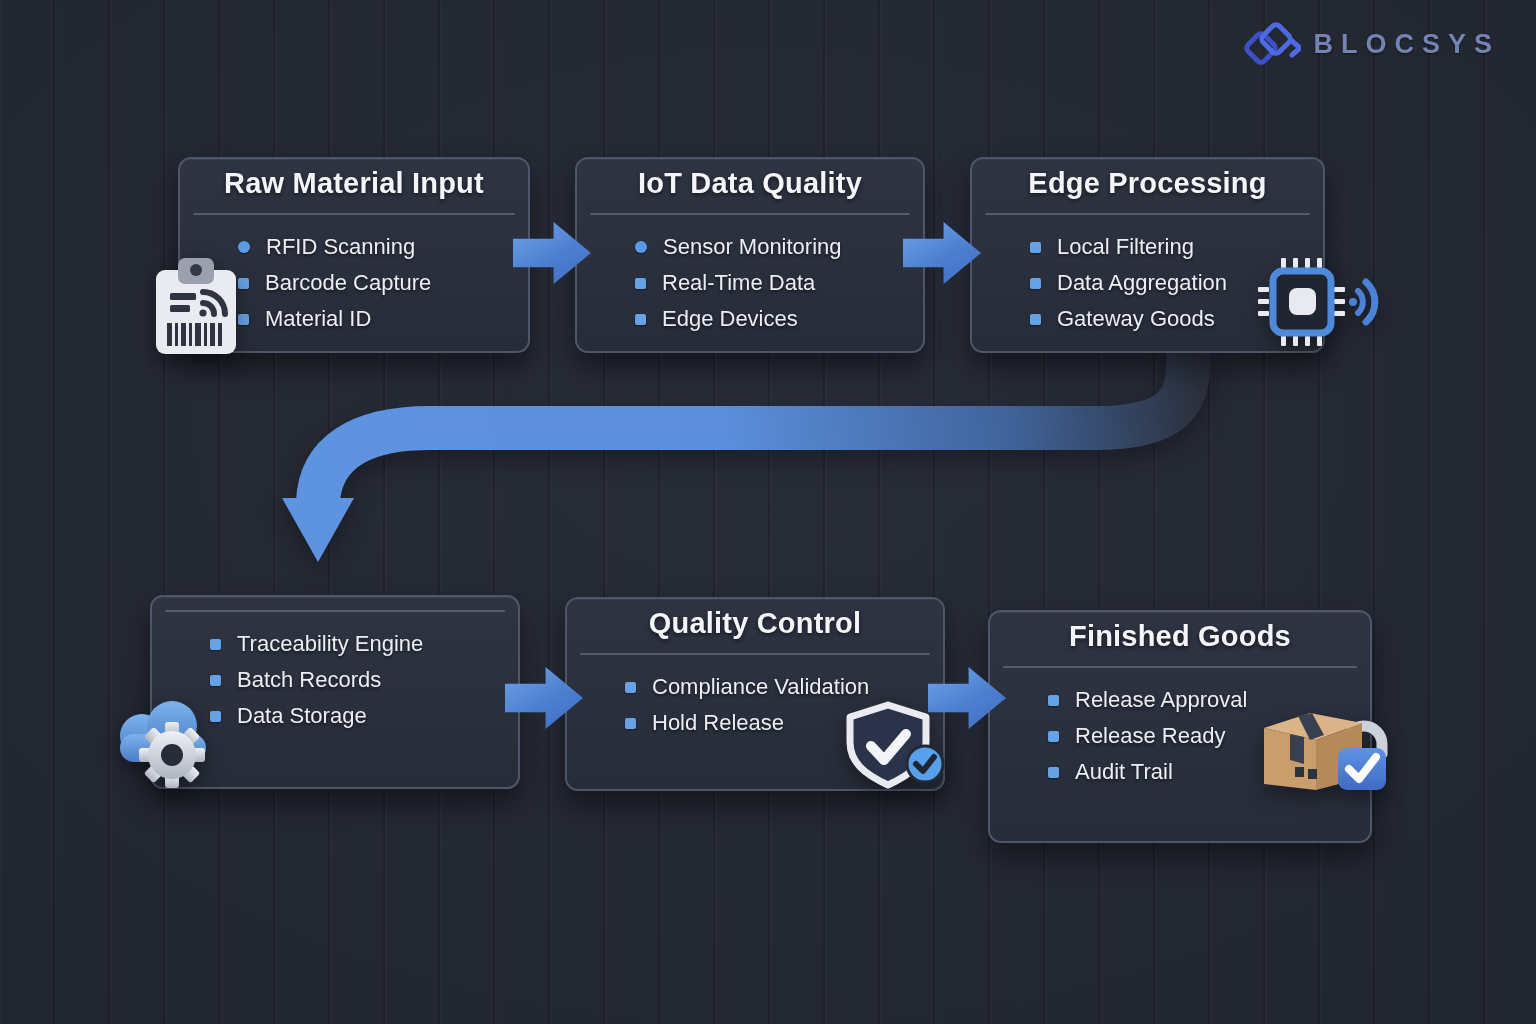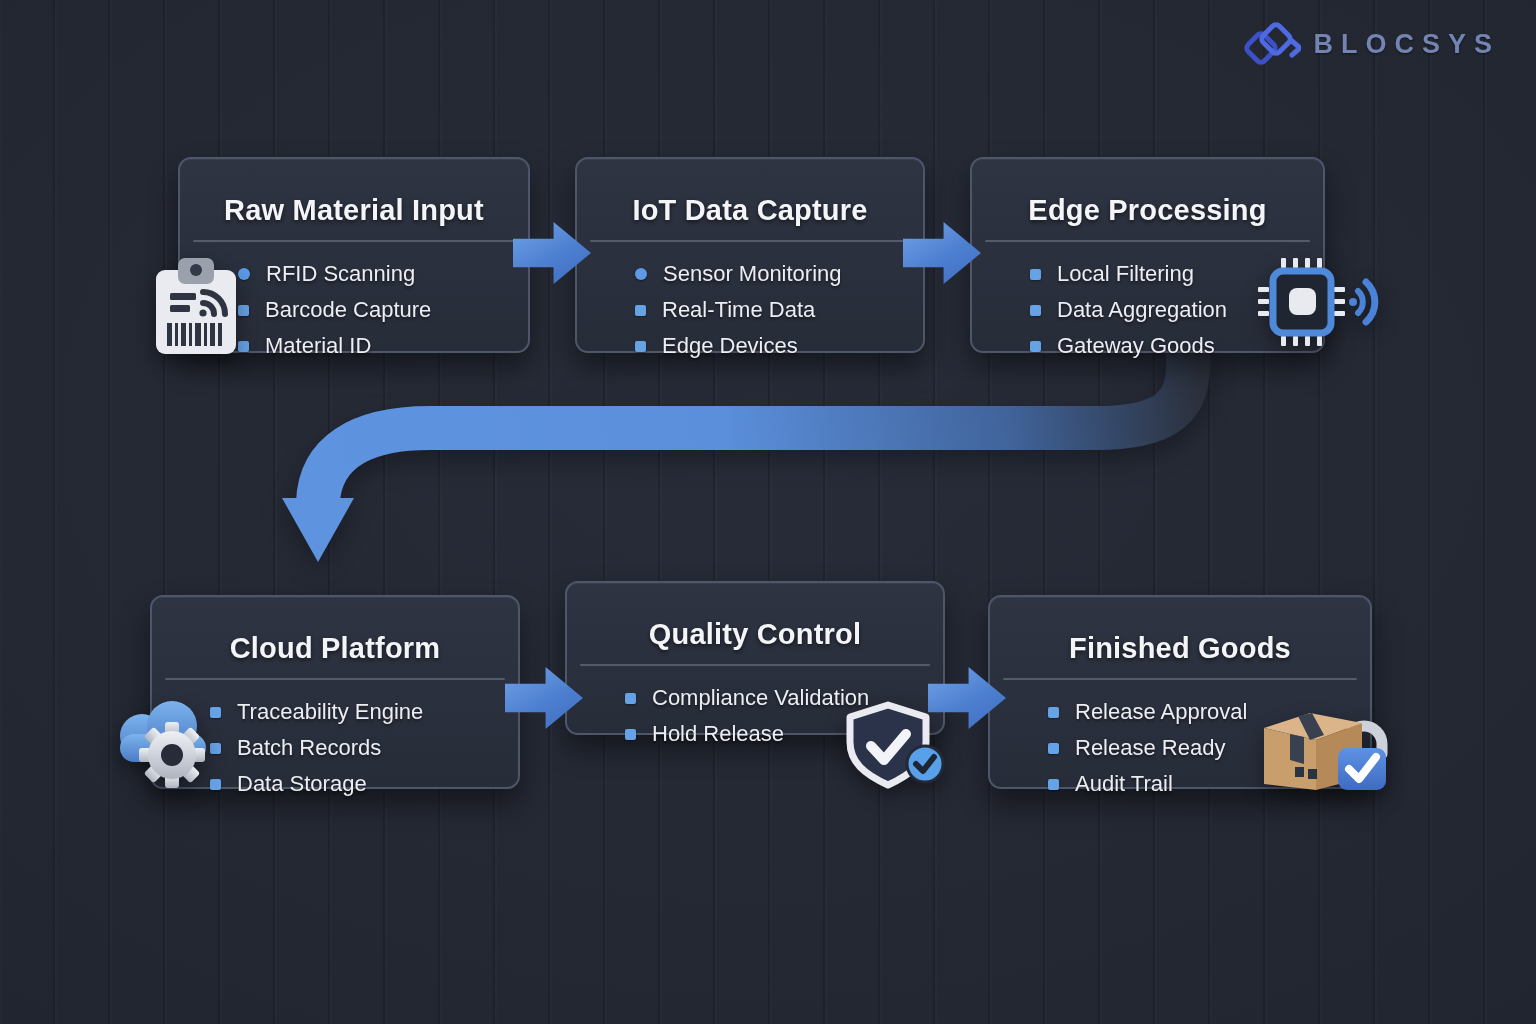--- a/index.html
+++ b/index.html
@@ -16,21 +16,21 @@
   .logo-text { font-size:27px; font-weight:600; letter-spacing:8px; color:#7383b2;
     text-shadow:0 1px 2px rgba(0,0,0,.5); }
   
   .node {
     position:absolute; border-radius:13px; border:2px solid #4e5669;
     background:linear-gradient(180deg,#2e3442 0%, #272c39 100%);
     box-shadow:0 14px 28px rgba(0,0,0,.45), inset 0 1px 0 rgba(255,255,255,.05);
     box-sizing:border-box;
   }
   .node-title {
-    margin-top:35px; text-align:center; font-size:29px; font-weight:bold; color:#f4f5f8;
+    margin-top:8px; text-align:center; font-size:29px; font-weight:bold; color:#f4f5f8;
     letter-spacing:.2px; text-shadow:0 2px 4px rgba(0,0,0,.55);
   }
   .node-divider { height:2px; background:rgba(190,200,220,.28); margin:13px 13px 0 13px; border-radius:1px; }
   .node-items { list-style:none; margin:14px 0 0 0; padding:0 0 0 58px; }
   .node-items li { display:flex; align-items:center; gap:16px; height:36px;
     font-size:22px; color:#eceef3; text-shadow:0 2px 3px rgba(0,0,0,.5); }
   .marker { width:11px; height:11px; background:#66a2e6; flex:0 0 auto; border-radius:2px;
     box-shadow:0 1px 2px rgba(0,0,0,.4); }
   .marker.dot { border-radius:50%; width:12px; height:12px; background:#5b9ae6; }
   .marker.square { border-radius:2px; }
@@ -77,21 +77,21 @@
           <span>Barcode Capture</span>
         </li>
       <li>
           <span class="marker square"></span>
           <span>Material ID</span>
         </li>
     </ul>
   </div>
 
   <div class="node" style="left:575px; top:157px; width:350px; height:196px;">
-    <div class="node-title">IoT Data Capture</div>
+    <div class="node-title">IoT Data Quality</div>
     <div class="node-divider"></div>
     <ul class="node-items">
       <li>
           <span class="marker dot"></span>
           <span>Sensor Monitoring</span>
         </li>
       <li>
           <span class="marker square"></span>
           <span>Real-Time Data</span>
         </li>
@@ -115,54 +115,53 @@
           <span>Data Aggregation</span>
         </li>
       <li>
           <span class="marker square"></span>
           <span>Gateway Goods</span>
         </li>
     </ul>
   </div>
 
   <div class="node" style="left:150px; top:595px; width:370px; height:194px;">
-    <div class="node-title">Cloud Platform</div>
     <div class="node-divider"></div>
     <ul class="node-items">
       <li>
           <span class="marker square"></span>
           <span>Traceability Engine</span>
         </li>
       <li>
           <span class="marker square"></span>
           <span>Batch Records</span>
         </li>
       <li>
           <span class="marker square"></span>
           <span>Data Storage</span>
         </li>
     </ul>
   </div>
 
-  <div class="node" style="left:565px; top:581px; width:380px; height:154px;">
+  <div class="node" style="left:565px; top:597px; width:380px; height:194px;">
     <div class="node-title">Quality Control</div>
     <div class="node-divider"></div>
     <ul class="node-items">
       <li>
           <span class="marker square"></span>
           <span>Compliance Validation</span>
         </li>
       <li>
           <span class="marker square"></span>
           <span>Hold Release</span>
         </li>
     </ul>
   </div>
 
-  <div class="node" style="left:988px; top:595px; width:384px; height:194px;">
+  <div class="node" style="left:988px; top:610px; width:384px; height:233px;">
     <div class="node-title">Finished Goods</div>
     <div class="node-divider"></div>
     <ul class="node-items">
       <li>
           <span class="marker square"></span>
           <span>Release Approval</span>
         </li>
       <li>
           <span class="marker square"></span>
           <span>Release Ready</span>

